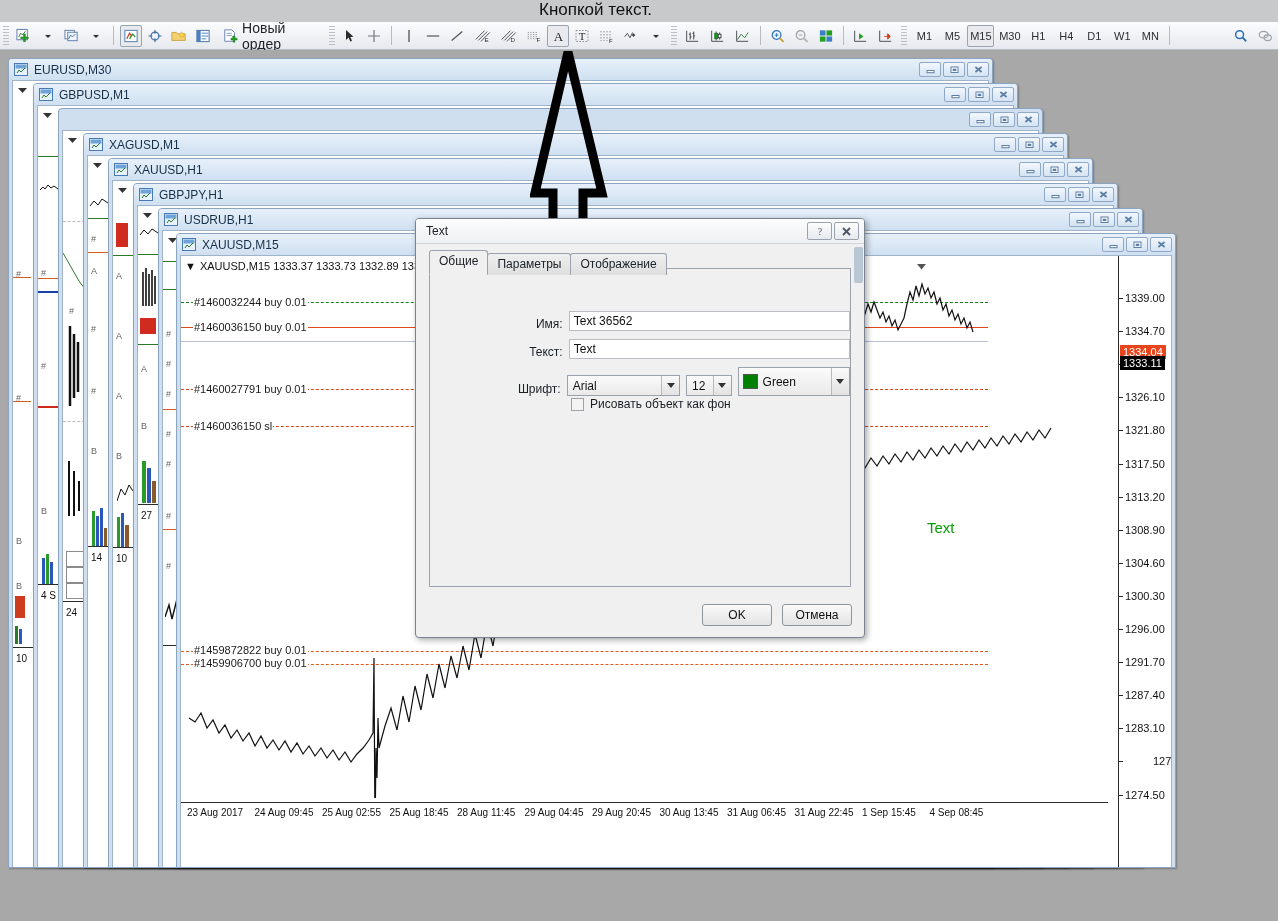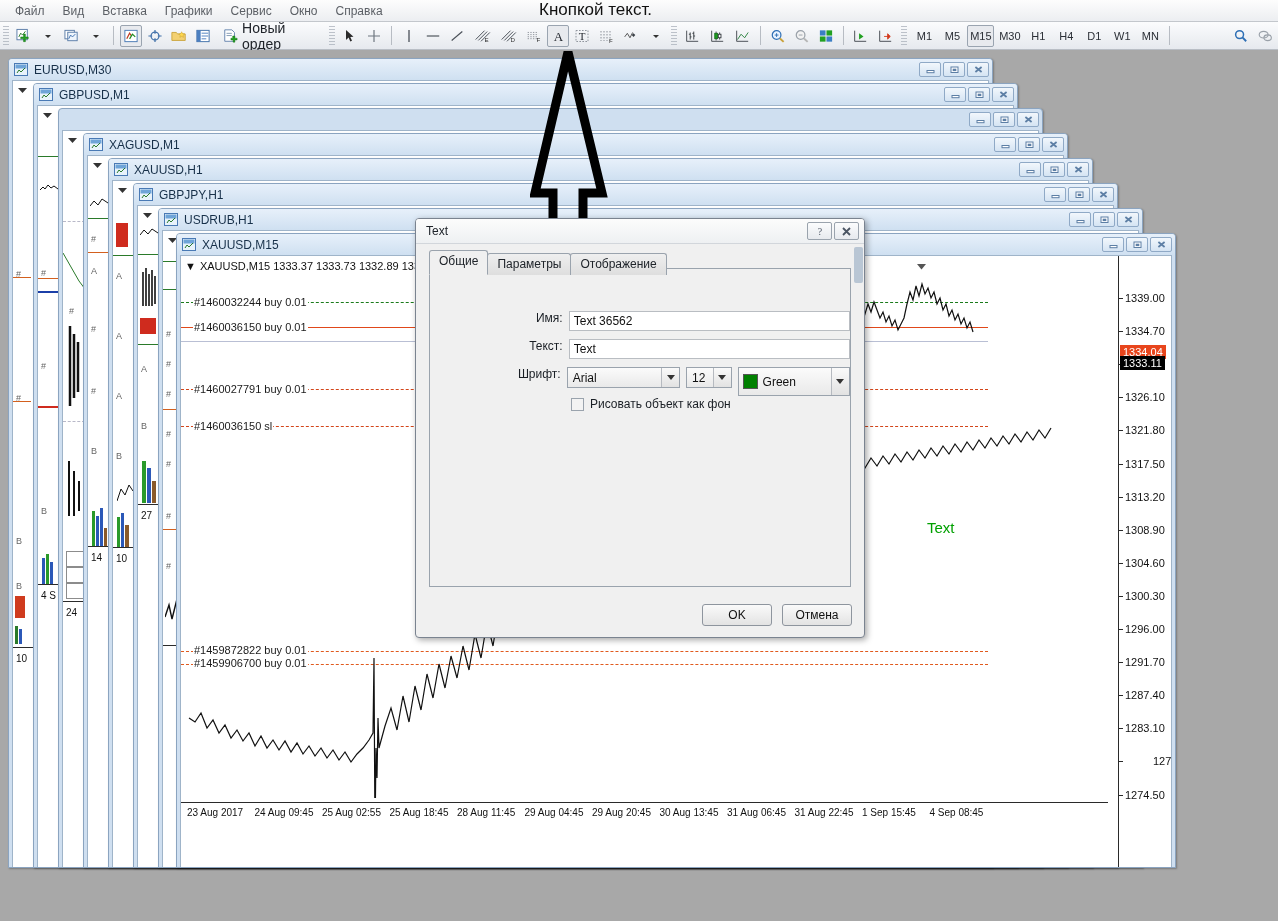--- a/index.html
+++ b/index.html
@@ -81,21 +81,21 @@
   .dlg .dttl{position:absolute;left:10px;top:5px;font-size:12px;color:#20252b;}
   .dlg .dbtns{position:absolute;right:5px;top:3px;display:flex;gap:2px;}
   .db{width:25px;height:18px;border:1px solid #9aa3ad;border-radius:2px;
      background:linear-gradient(#fbfcfd,#e7eaee);display:flex;align-items:center;justify-content:center;box-sizing:border-box;}
   .dlg .body{position:absolute;left:5px;top:25px;right:5px;bottom:44px;}
   .tabs{position:absolute;left:8px;top:6px;display:flex;align-items:flex-end;z-index:3;}
   .tab{font-size:12px;padding:3px 9px 4px;border:1px solid #9aa3ad;border-bottom:none;
      background:linear-gradient(#efefef,#dedede);margin-right:-1px;border-radius:3px 3px 0 0;color:#20252b;}
   .tab.active{background:#f0f0f0;padding-bottom:6px;position:relative;z-index:4;border-bottom:1px solid #f0f0f0;}
   .tabpanel{position:absolute;left:8px;top:24px;right:8px;bottom:6px;border:1px solid #9aa3ad;background:#f0f0f0;}
-  .frow{position:absolute;display:flex;align-items:flex-start;}
+  .frow{position:absolute;display:flex;align-items:flex-end;}
   .flabel{font-size:12px;color:#1a1f25;text-align:right;}
   .fin{border:1px solid #b9bdc2;background:#fff;font-size:12px;color:#111;
      padding:2px 4px;box-sizing:border-box;font-family:"Liberation Sans",sans-serif;}
   .combo{border:1px solid #9aa3ad;background:linear-gradient(#fbfbfb,#e9e9e9);
      display:flex;align-items:center;box-sizing:border-box;font-size:12px;color:#111;position:relative;}
   .combo .cval{padding-left:5px;white-space:nowrap;overflow:hidden;}
   .combo .arw{position:absolute;right:0;top:0;bottom:0;width:17px;border-left:1px solid #b6bac0;
      background:linear-gradient(#fafafa,#e2e2e2);display:flex;align-items:center;justify-content:center;}
   .swatch{width:13px;height:13px;border:1px solid #555;margin:0 5px 0 4px;flex:none;}
   .cbrow{position:absolute;display:flex;align-items:center;gap:6px;}
@@ -105,29 +105,20 @@
     background:linear-gradient(#fafafa,#e3e3e3);font-size:12px;color:#111;
     display:flex;align-items:center;justify-content:center;box-sizing:border-box;
     font-family:"Liberation Sans",sans-serif;}
   .dlg .dscroll{position:absolute;right:1px;top:28px;width:9px;height:36px;background:#b9c6d4;border-radius:2px;}
 </style>
 </head>
 <body>
 
 <div class="app">
 
-  <div class="menubar">
-    <div class="mi">Файл</div>
-    <div class="mi">Вид</div>
-    <div class="mi">Вставка</div>
-    <div class="mi">Графики</div>
-    <div class="mi">Сервис</div>
-    <div class="mi">Окно</div>
-    <div class="mi">Справка</div>
-  </div>
 
   <div class="toolbar">
     <div class="grip"></div>
 
     <div class="tb">
       <svg class="ico" width="17" height="16" viewBox="0 0 17 16">
         <rect x="1" y="1" width="11" height="11" fill="#fff" stroke="#5a7ca8"></rect>
         <path d="M3 9 L5 5 L7 7 L10 3" stroke="#2a7a2a" fill="none" stroke-width="1"></path>
         <path d="M10 9h3v2h-3v3h-2v-3H5v-2h3V6h2z" fill="#22a022" stroke="#157015" stroke-width=".5"></path>
       </svg>

